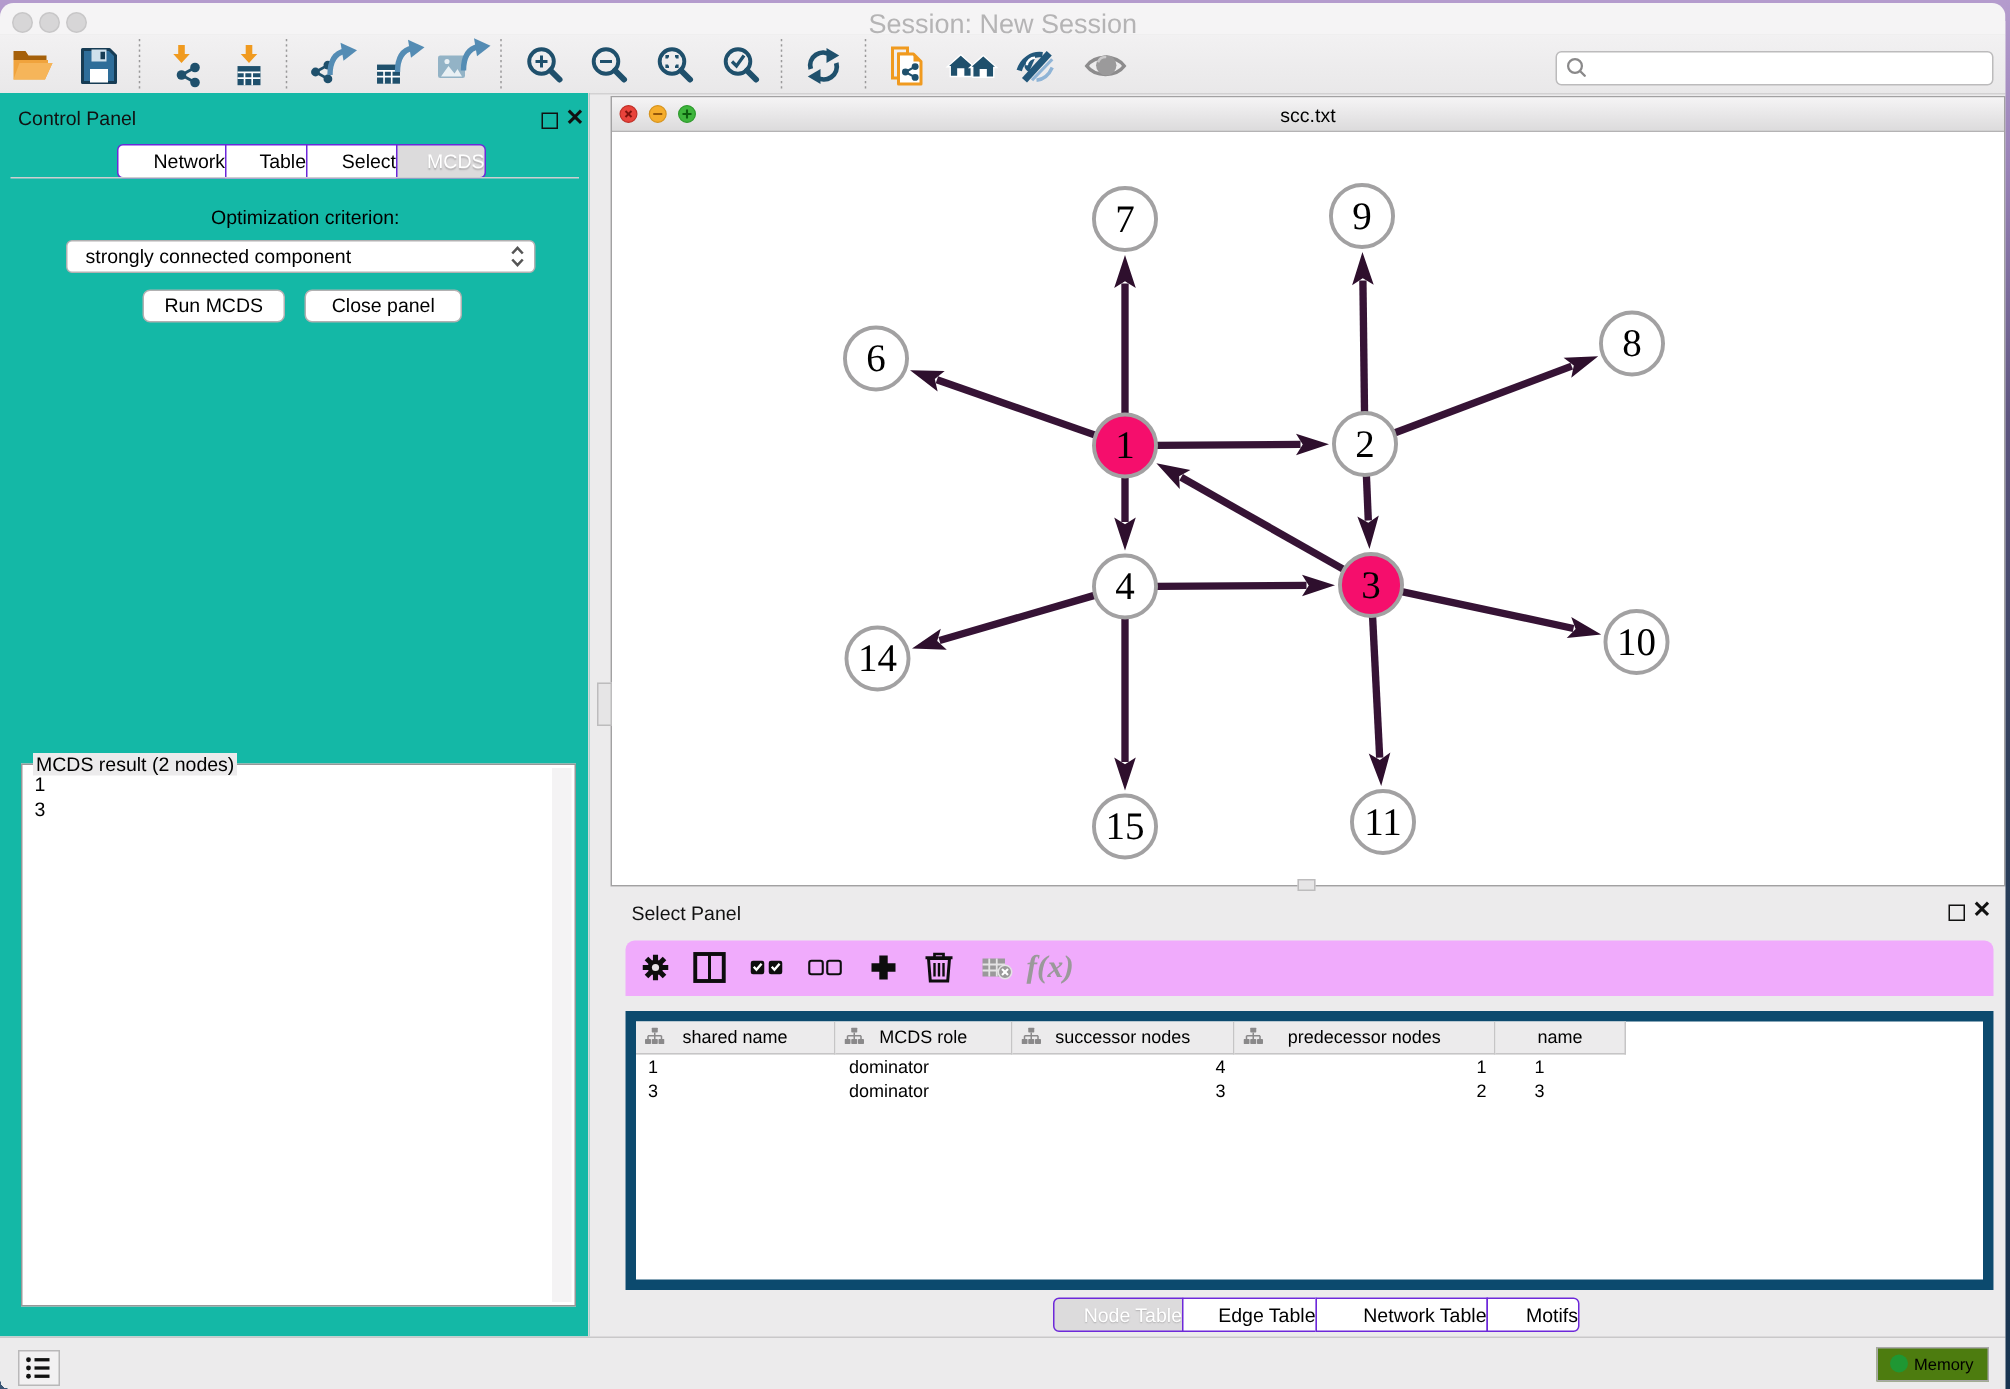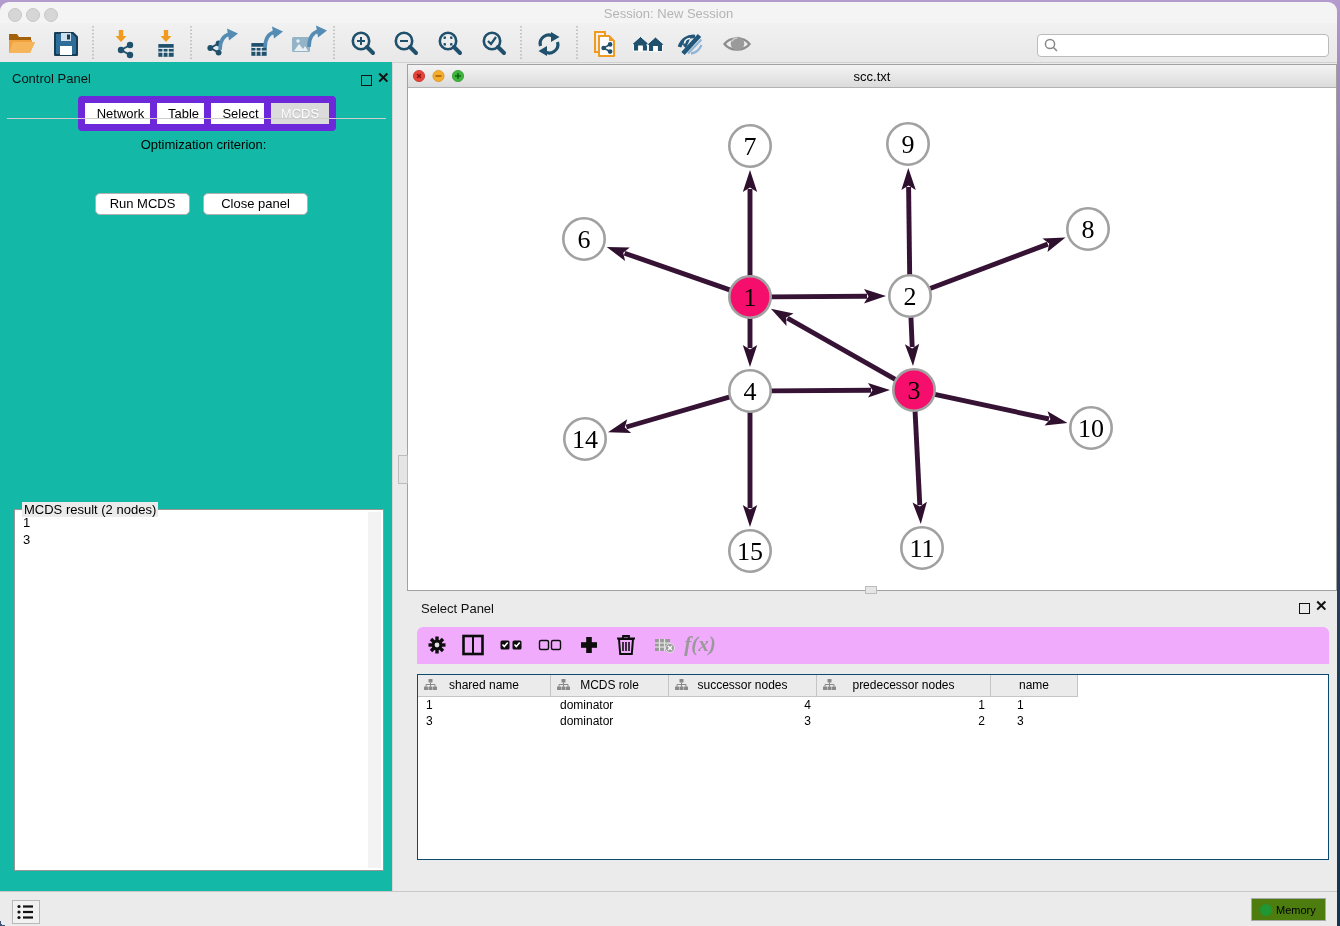--- a/index.html
+++ b/index.html
@@ -7,32 +7,32 @@
        font-family:"Liberation Sans", sans-serif;background:#ecebec;}
   .abs{position:absolute;}
   
   #topborder{left:0;top:0;width:1340px;height:14px;background:#b49bcd;z-index:-1;}
   #rightstrip{right:0;top:0;width:3px;height:926px;
      background:linear-gradient(#b49bcd 0%,#9a83b8 12%,#5e5580 30%,#31405c 55%,#1d3a56 75%,#173350 100%);}
   #titlebar{left:0;top:2px;width:1337px;height:21px;background:#f5f4f5;border-bottom:1px solid #d2d1d2;border-radius:9px 9px 0 0;}
   #titlebar .dot{position:absolute;top:6px;width:12px;height:12px;border-radius:50%;
      background:#d7d6d7;border:1px solid #c8c7c8;}
   #apptitle{position:absolute;top:4px;left:0;width:100%;text-align:center;
-     font-size:13px;color:#b5b4b5;}
+     font-size:18px;color:#b5b4b5;}
   #toolbar{left:0;top:23px;width:1337px;height:39px;
      background:linear-gradient(#f2f1f2,#e9e8e9);border-bottom:1px solid #d2d1d2;}
   #searchbox{position:absolute;left:1037px;top:11px;width:290px;height:21px;background:#fff;
      border:1px solid #bcbbbc;border-radius:4px;}
   
   #cpanel{left:0;top:62px;width:392px;height:829px;background:#14b8a6;border-right:1px solid #d8d7d8;}
   #cphead{position:absolute;left:12px;top:9px;font-size:13px;color:#111;}
   .wfloat{position:absolute;width:9px;height:9px;border:1.5px solid #111;background:transparent;}
   #cptabs{position:absolute;left:78px;top:34px;height:21px;font-size:13px;}
-  .tab{position:absolute;top:0;height:21px;line-height:21px;text-align:center;
-       background:#fff;border:7px solid #6d28d9;color:#000;}
+  .tab{position:absolute;top:0;height:21px;line-height:21px;text-align:right;
+       background:#fff;border:1px solid #6d28d9;color:#000;}
   #cpbody{position:absolute;left:7px;top:56px;width:379px;height:766px;
       border-top:1px solid #cfcecf;}
   #optlabel{position:absolute;left:7px;top:18px;width:100%;text-align:center;font-size:13px;color:#000;}
   #optsel{position:absolute;left:37px;top:41px;width:311px;height:20px;background:#fff;
       border:1px solid #b2b1b2;border-radius:4px;font-size:13px;line-height:20px;}
   .btn{position:absolute;height:20px;background:#fff;border:1px solid #b2b1b2;border-radius:5px;
       font-size:13px;line-height:20px;text-align:center;color:#000;}
   #mcdsbox{position:absolute;left:7px;top:390px;width:368px;height:360px;background:#fff;
       border:1px solid #989798;}
   #mcdslegend{position:absolute;left:7px;top:-8px;background:#ecebec;padding:0 2px;font-size:13px;color:#000;}
@@ -41,21 +41,21 @@
       border:1px solid #a2a1a2;box-sizing:border-box;}
   #nettitle{position:absolute;left:0;top:0;width:100%;height:22px;
       background:linear-gradient(#f5f4f5,#dcdbdc);border-bottom:1px solid #b4b3b4;}
   #netname{position:absolute;top:4px;width:100%;text-align:center;font-size:13px;color:#000;}
   
   #tpanel{left:407px;top:594px;width:933px;height:297px;background:#ecebec;}
   #tphead{position:absolute;left:14px;top:7px;font-size:13px;color:#111;}
   #tptoolbar{position:absolute;left:10px;top:33px;width:912px;height:37px;background:#f0abfc;
       border-radius:6px 6px 0 0;font-weight:bold;}
   #ttable{position:absolute;left:10px;top:80px;width:912px;height:186px;background:#fff;
-      border:1px solid #0c4a6e;box-sizing:border-box;}
+      border:7px solid #0c4a6e;box-sizing:border-box;}
   .th{position:absolute;top:0;height:21px;background:#ecebec;border-right:1px solid #c6c5c6;
       border-bottom:1px solid #c6c5c6;font-size:12px;text-align:center;line-height:21px;color:#000;}
   .td{position:absolute;font-size:12px;color:#000;height:16px;line-height:16px;}
   #ttabs{position:absolute;top:271px;left:0;width:100%;height:22px;font-size:13px;}
   
   #statusbar{left:0;top:891px;width:1337px;height:35px;background:#ecebec;border-top:1px solid #c9c8c9;}
   #memorybtn{position:absolute;right:11px;top:6px;width:75px;height:23px;background:#4d7c0f;
       border:1px solid #a9a8a9;font-size:11px;text-align:left;line-height:23px;color:#000;box-sizing:border-box;}
   #listbtn{position:absolute;left:12px;top:8px;width:26px;height:22px;background:#f2f1f2;
       border:1px solid #b9b8b9;}
@@ -244,20 +244,24 @@
   <span class="wfloat" style="left:361px;top:13px;"></span>
   <span style="position:absolute;left:377px;top:7px;font-size:15px;font-weight:bold;color:#111;">✕</span>
   <div id="cptabs">
     <span class="tab" style="left:0px;width:71px;border-radius:4px 0 0 4px;">Network</span>
     <span class="tab" style="left:72px;width:53px;">Table</span>
     <span class="tab" style="left:126px;width:59px;">Select</span>
     <span class="tab" style="left:186px;width:58px;border-radius:0 4px 4px 0;background:#dcdbdc;color:#fff;text-shadow:0 1px 1px #b0afb0;">MCDS</span>
   </div>
   <div id="cpbody">
     <div id="optlabel">Optimization criterion:</div>
+    <div id="optsel"><span style="padding-left:12px;">strongly connected component</span><svg width="10" height="16" style="position:absolute;right:6px;top:2px;">
+          <path d="M1.5,6 L5,2.2 L8.5,6" fill="none" stroke="#555" stroke-width="1.7"></path>
+          <path d="M1.5,10 L5,13.8 L8.5,10" fill="none" stroke="#555" stroke-width="1.7"></path>
+        </svg></div>
     <div class="btn" style="left:88px;top:74px;width:93px;">Run MCDS</div>
     <div class="btn" style="left:196px;top:74px;width:103px;">Close panel</div>
     <div id="mcdsbox">
       <div id="mcdslegend">MCDS result (2 nodes)</div>
       <div style="position:absolute;left:8px;top:5px;font-size:13px;line-height:16.5px;color:#000;">1<br>3</div>
       <div style="position:absolute;right:2px;top:2px;bottom:2px;width:13px;background:#f4f3f4;"></div>
     </div>
   </div>
 </div>
 <div class="abs" id="netwin">
@@ -476,20 +480,26 @@
       <div class="td" style="left:142px;top:22px;">dominator</div>
       <div class="td" style="left:251px;top:22px;width:142px;text-align:right;">4</div>
       <div class="td" style="left:399px;top:22px;width:168px;text-align:right;">1</div>
       <div class="td" style="left:599px;top:22px;">1</div>
       <div class="td" style="left:8px;top:38px;">3</div>
       <div class="td" style="left:142px;top:38px;">dominator</div>
       <div class="td" style="left:251px;top:38px;width:142px;text-align:right;">3</div>
       <div class="td" style="left:399px;top:38px;width:168px;text-align:right;">2</div>
       <div class="td" style="left:599px;top:38px;">3</div>
     </div>
+  <div id="ttabs">
+      <span class="tab" style="left:295px;width:85px;border-radius:4px 0 0 4px;background:#dcdbdc;color:#fff;text-shadow:0 1px 1px #b0afb0;">Node Table</span>
+      <span class="tab" style="left:381px;width:88px;">Edge Table</span>
+      <span class="tab" style="left:470px;width:113px;">Network Table</span>
+      <span class="tab" style="left:584px;width:60px;border-radius:0 4px 4px 0;">Motifs</span>
+    </div>
 </div>
 <div class="abs" id="statusbar">
   <div id="listbtn">
       <svg width="24" height="20" style="position:absolute;left:1px;top:1px;">
         <g fill="#111">
           <circle cx="5" cy="4.5" r="1.6"></circle>
           <circle cx="5" cy="10" r="1.6"></circle>
           <circle cx="5" cy="15.5" r="1.6"></circle>
         </g>
         <g stroke="#111" stroke-width="2.2">

